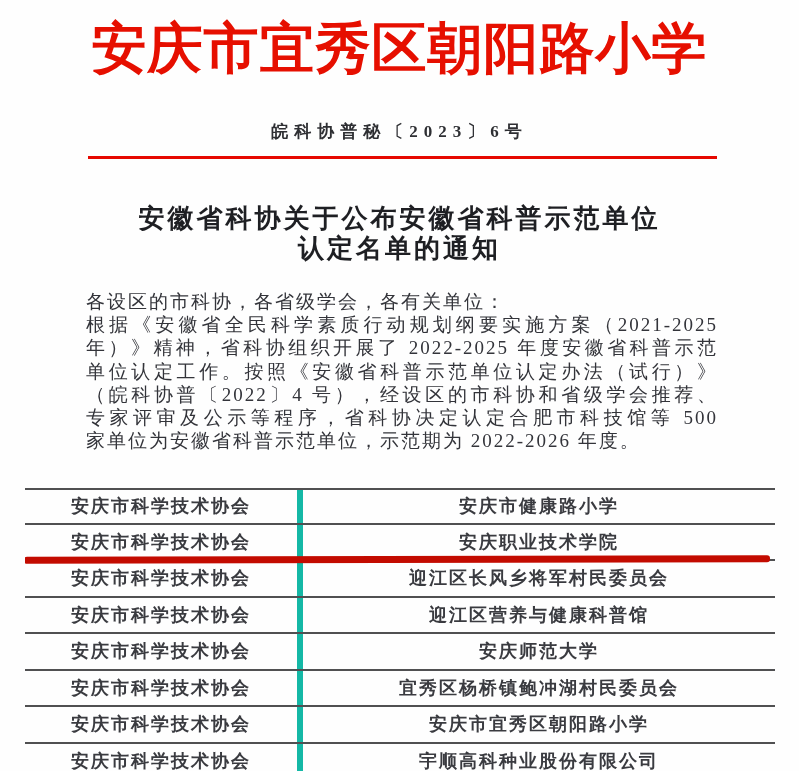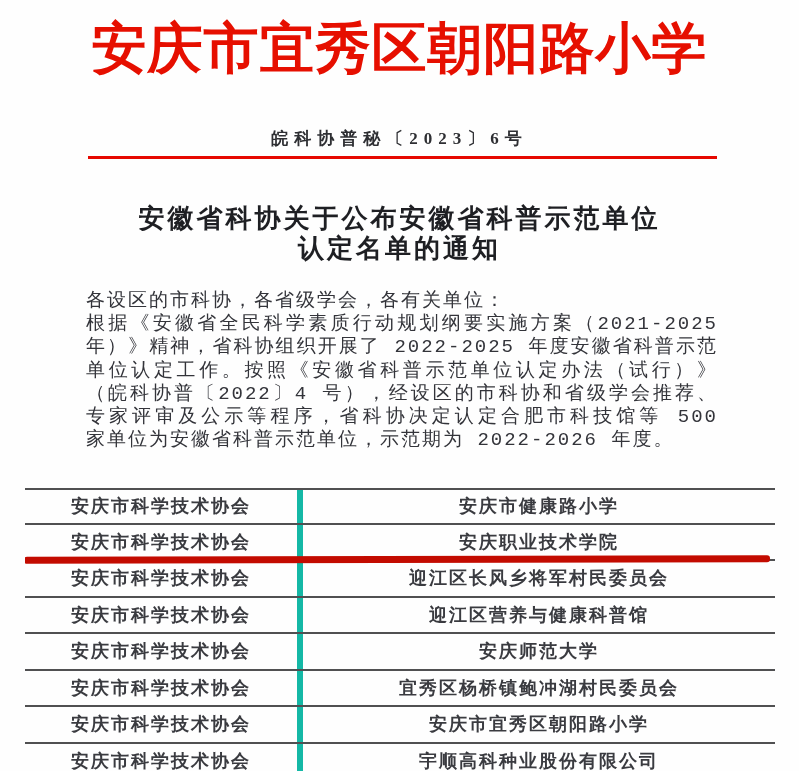--- a/index.html
+++ b/index.html
@@ -27,21 +27,21 @@
     font-size: 55px;
     font-weight: bold;
     color: #e60f00;
     letter-spacing: 1px;
     white-space: nowrap;
   }
 
   
   .doc-number {
     position: absolute;
-    top: 127px;
+    top: 120px;
     left: 0;
     width: 100%;
     text-align: center;
     font-size: 17px;
     font-weight: 600;
     letter-spacing: 6px;
     color: #2e2f33;
     white-space: nowrap;
   }
 
@@ -75,21 +75,20 @@
     top: 290px;
     left: 86px;
     width: 632px;
     font-size: 19px;
     line-height: 23.2px;
     letter-spacing: 2px;
     color: #33343a;
   }
   .body-line {
     white-space: nowrap;
-    font-family: Liberation Mono, monospace;
   }
   .body-line.fill {
     white-space: normal;
     text-align: justify;
     text-align-last: justify;
   }
   .body-line.indent {
     padding-left: 33px;
   }
 

